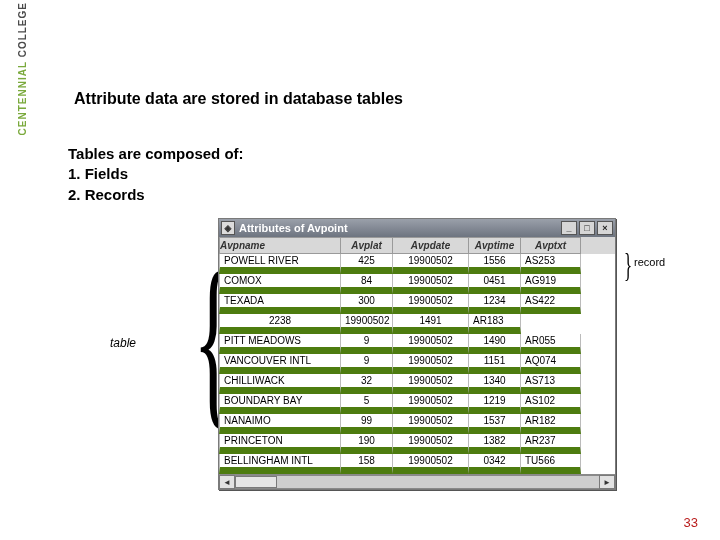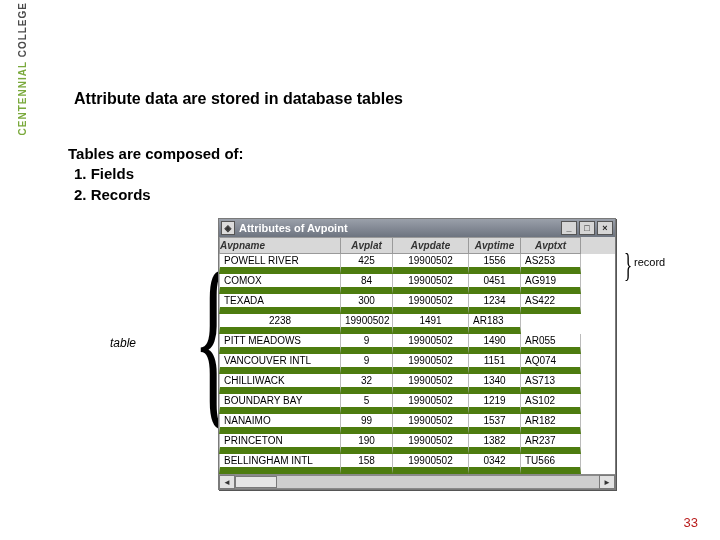--- a/index.html
+++ b/index.html
@@ -3,21 +3,21 @@
 <meta charset="utf-8">
 <style>
   html,body{margin:0;padding:0;width:720px;height:540px;background:#fff;font-family:Arial,Helvetica,sans-serif;color:#000;position:relative;overflow:hidden}
   .logo{position:absolute;left:8px;top:2px;width:28px;height:120px;display:flex;flex-direction:column;align-items:center;justify-content:flex-start}
   .logo-word{font-size:10px;font-weight:700;color:#4a4a4a;writing-mode:vertical-rl;text-orientation:mixed;transform:rotate(180deg);letter-spacing:1px}
   .logo-word.green{color:#7aa93c}
   .logo-bar{width:4px;background:#7aa93c;margin:2px 0;height:60px}
   .slide{position:absolute;left:68px;top:90px;right:30px}
   .heading{font-size:16px;font-weight:700;margin:0 0 36px 6px}
   .body{font-size:15px;font-weight:700;line-height:1.35}
-  .body .li{margin-left:6px}
+  .body .li{margin-left:0}
   .fig{position:absolute;left:110px;top:218px;width:560px;height:260px}
   .brace-v{position:absolute;left:58px;top:26px;font-size:190px;line-height:1;font-family:Georgia,serif;transform:scaleX(.45)}
   .lbl-table{position:absolute;left:0;top:118px;font-size:12px;font-style:italic}
   .brace-h{position:absolute;left:188px;top:206px;font-size:110px;line-height:1;font-family:Georgia,serif;transform:scaleY(.35) rotate(-90deg);transform-origin:center}
   .lbl-field{position:absolute;left:210px;top:239px;font-size:12px;font-style:italic}
   .brace-r{position:absolute;left:510px;top:28px;font-size:34px;font-family:Georgia,serif;transform:scaleX(.5)}
   .lbl-record{position:absolute;left:524px;top:38px;font-size:11px;}
   .win{position:absolute;left:108px;top:0;width:396px;border:1px solid #7a7a7a;background:#c7c7c7;box-shadow:1px 1px 0 #555}
   .titlebar{background:linear-gradient(#9aa0aa,#6d7480);height:18px;display:flex;align-items:center;padding:0 2px;color:#fff;font-size:11px;font-weight:700}
   .titlebar .ticon{width:12px;height:12px;background:#dcdcdc;border:1px solid #555;margin-right:4px;display:flex;align-items:center;justify-content:center;font-size:9px;color:#333}

